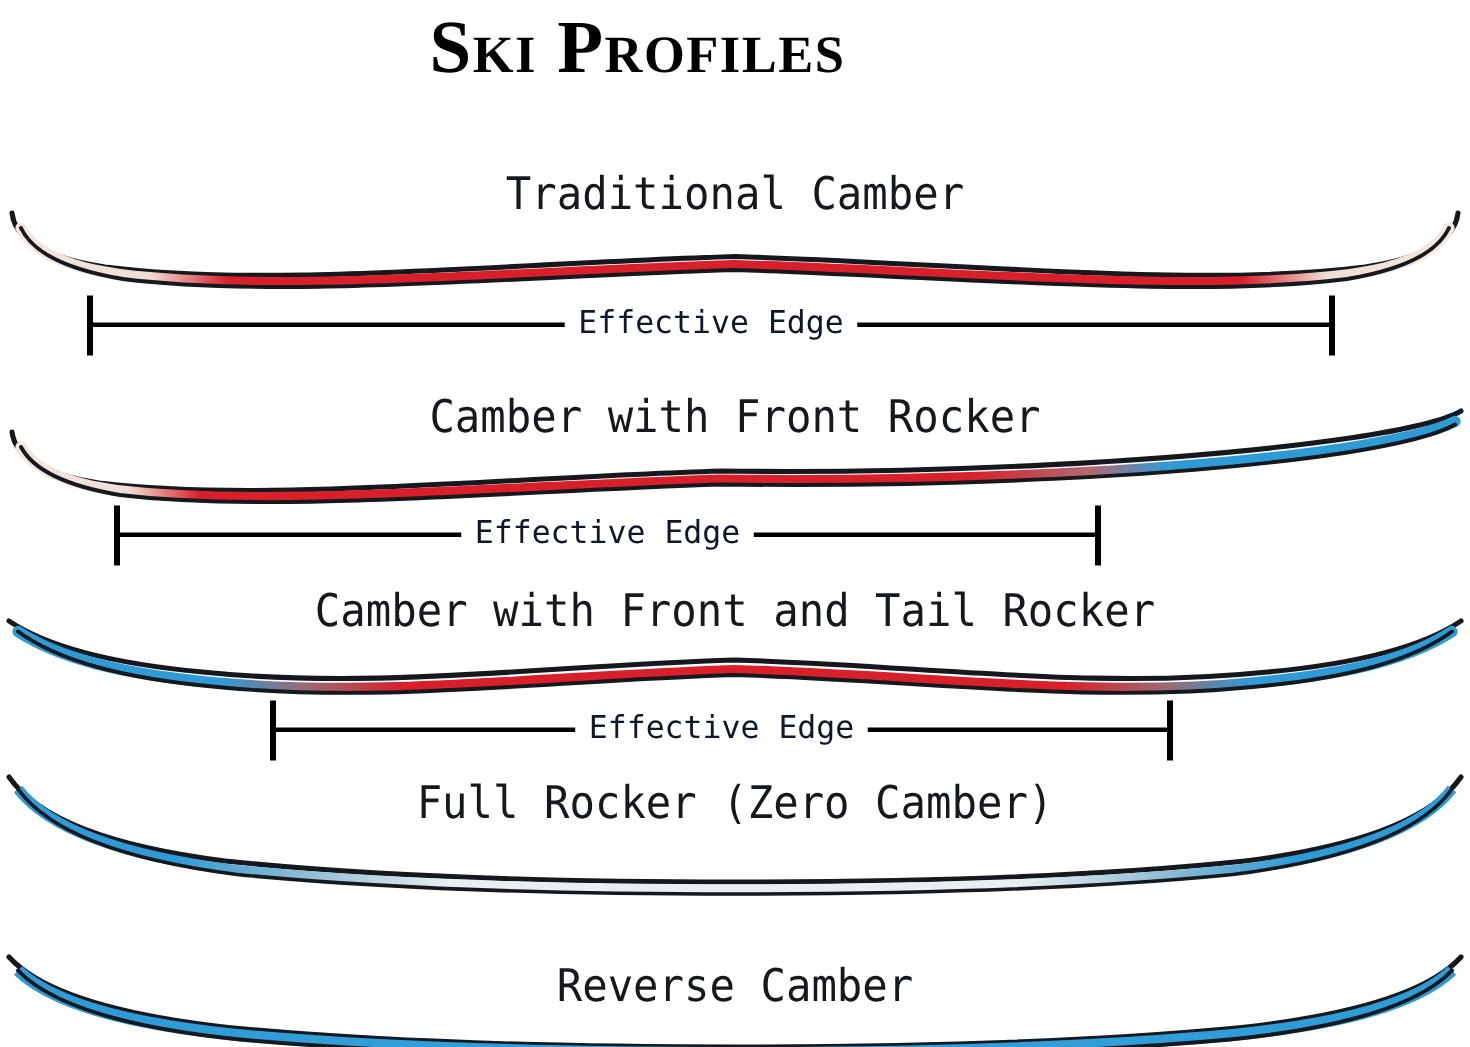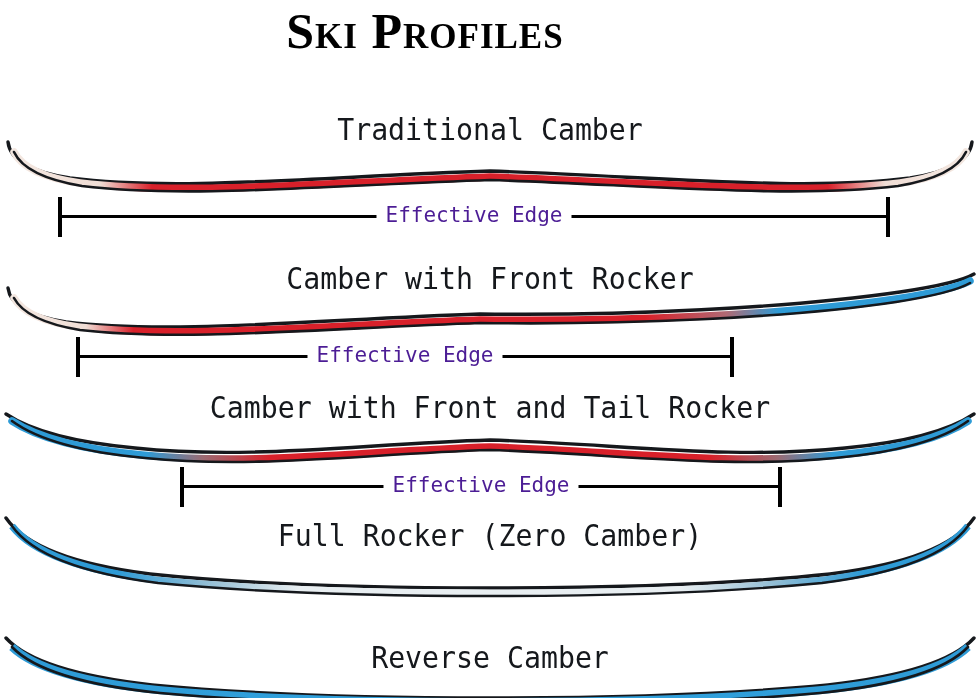--- a/index.html
+++ b/index.html
@@ -78,21 +78,21 @@
   }
   .edge-bar .edge-label {
     position: absolute;
     top: 2px;
     left: 50%;
     transform: translateX(-50%);
     background: #ffffff;
     padding: 0 9px;
     font-family: "DejaVu Sans Mono", "Liberation Mono", monospace;
     font-size: 21px;
-    color: #4c1d95;
+    color: #0f172a;
     line-height: 32px;
     white-space: nowrap;
   }
 </style>
 </head>
 <body>
 
 <div id="page">
 
   <div class="title">Ski Profiles</div>

